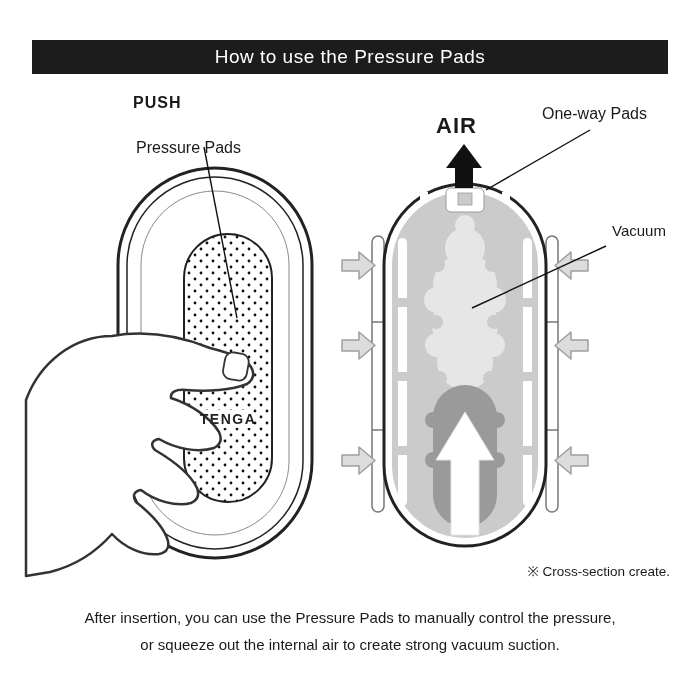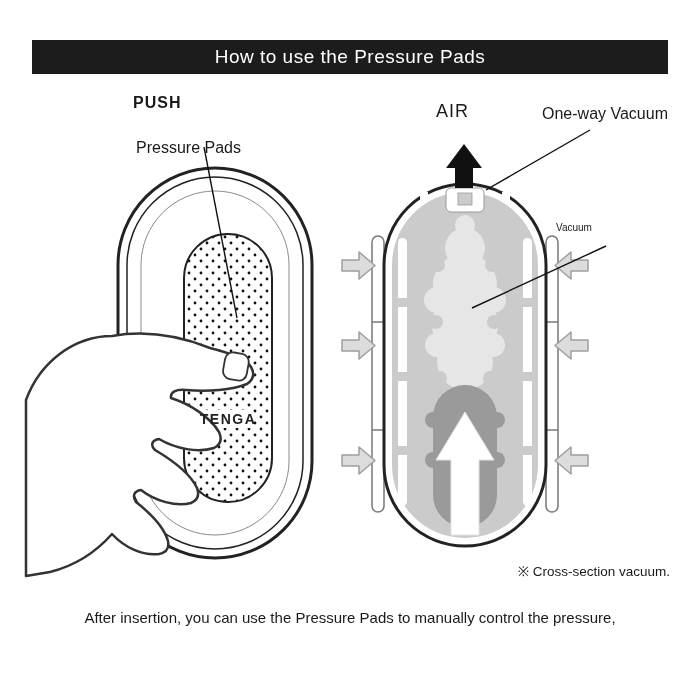--- a/index.html
+++ b/index.html
@@ -15,23 +15,23 @@
   }
   *{margin:0;padding:0;box-sizing:border-box;}
   html,body{width:700px;height:700px;background:#ffffff;overflow:hidden;
     font-family:"Liberation Sans", sans-serif;color:var(--ink);}
   .stage{position:relative;width:700px;height:700px;background:#fff;}
   .abs{position:absolute;}
   .banner{left:32px;top:40px;width:636px;height:34px;background:var(--banner-bg);
     color:var(--banner-text);font-size:19px;line-height:34px;text-align:center;letter-spacing:.5px;}
   .push{left:133px;top:94px;font-size:16px;font-weight:700;letter-spacing:1px;}
   .pads-label{left:136px;top:139px;font-size:16px;}
-  .air{left:436px;top:101px;font-size:18px;font-weight:400;letter-spacing:1px;}
+  .air{left:436px;top:113px;font-size:22px;font-weight:700;letter-spacing:1px;}
   .valve-label{left:542px;top:105px;font-size:16px;}
-  .vacuum-label{left:556px;top:222px;font-size:10px;}
+  .vacuum-label{left:612px;top:222px;font-size:15px;}
   .note{left:430px;top:562px;width:240px;text-align:right;font-size:13.5px;}
   .footer-line{left:0;width:700px;text-align:center;font-size:15px;}
   .footer-1{top:609px;}
   .footer-2{top:636px;}
   .logo{left:198px;top:411px;width:60px;text-align:center;font-size:14px;font-weight:700;
     letter-spacing:1.5px;color:#222;}
   svg{display:block;}
   .fill-body{fill:var(--body-gray);}
   .fill-cavity{fill:var(--cavity-gray);}
   .fill-dark{fill:var(--dark-gray);}
@@ -177,18 +177,19 @@
     </g>
   </svg>
 
   <div class="abs banner">How to use the Pressure Pads</div>
 
   <div class="abs push">PUSH</div>
   <div class="abs pads-label">Pressure Pads</div>
   <div class="abs logo">TENGA</div>
 
   <div class="abs air">AIR</div>
-  <div class="abs valve-label">One-way Vacuum</div>
+  <div class="abs valve-label">One-way Pads</div>
   <div class="abs vacuum-label">Vacuum</div>
-  <div class="abs note">※ Cross-section vacuum.</div>
+  <div class="abs note">※ Cross-section create.</div>
 
   <div class="abs footer-line footer-1">After insertion, you can use the Pressure Pads to manually control the pressure,</div>
+  <div class="abs footer-line footer-2">or squeeze out the internal air to create strong vacuum suction.</div>
 </div>
 
 </body></html>

